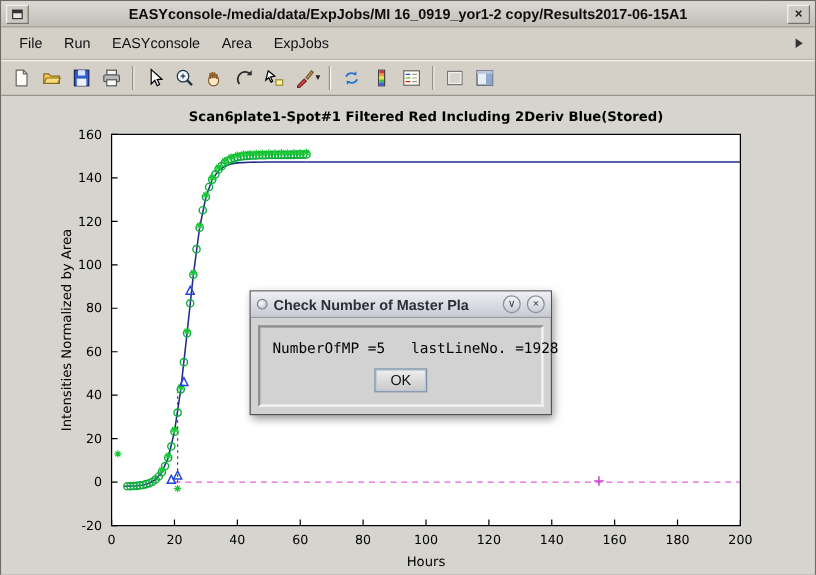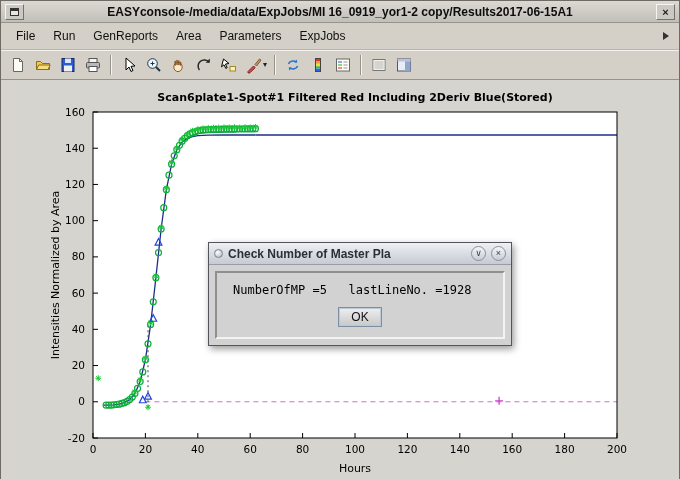--- a/index.html
+++ b/index.html
@@ -15,27 +15,27 @@
   .menu-arrow{margin-left:auto;width:0;height:0;border-left:6px solid #333;border-top:4px solid transparent;border-bottom:4px solid transparent;margin-right:4px}
   .toolbar{flex:0 0 30px;display:flex;align-items:center;padding:0 5px;gap:1px;background:#d4d0c8;border-bottom:1px solid #96928c;box-shadow:inset 0 1px 0 #f3f1ee}
   .tbtn{width:24px;height:24px;display:flex;align-items:center;justify-content:center;border:1px solid transparent}
   .tsep{width:2px;height:20px;border-left:1px solid #96928c;border-right:1px solid #f6f4f1;margin:0 4px}
   .caret{font-size:8px;color:#222;margin-left:-4px;margin-right:2px}
   .figure{flex:1;background:#d6d4cf;position:relative}
   .figure svg.plot{display:block;width:100%;height:100%}
   svg.plot text{font-family:"DejaVu Sans",sans-serif;font-size:10.5px;fill:#000}
   svg.plot text.title{font-size:11px;font-weight:bold}
   svg.plot text.axlabel{font-size:11px}
-  .dialog{position:absolute;left:207px;top:162px;width:304px;background:#d2d2d2;border:1px solid #54545c;box-shadow:2px 3px 7px rgba(0,0,0,.4);z-index:5}
+  .dialog{position:absolute;left:207px;top:162px;width:252px;background:#d2d2d2;border:1px solid #54545c;box-shadow:2px 3px 7px rgba(0,0,0,.4);z-index:5}
   .dlg-title{height:22px;background:linear-gradient(#eef0f5,#c7cad2);border-bottom:1px solid #999ca6;display:flex;align-items:center;gap:5px;padding:0 5px}
   .dlg-icon{width:9px;height:9px;border:1px solid #7d818c;border-radius:50%;background:radial-gradient(circle at 35% 35%,#ffffff,#aeb2bc)}
   .dlg-title-text{flex:1;font-size:12px;font-weight:bold;color:#2b2f38;white-space:nowrap;overflow:hidden}
   .dlg-btn{width:15px;height:15px;border:1px solid #8a8e99;border-radius:50%;background:linear-gradient(#f5f6f9,#c8ccd6);font-size:9px;line-height:13px;text-align:center;color:#3a3e48;cursor:default}
   .dlg-body{padding:6px}
-  .dlg-inset{border:2px solid;border-color:#8f8f8f #f3f3f3 #f3f3f3 #8f8f8f;padding:10px 16px 8px}
+  .dlg-inset{border:2px solid;border-color:#8f8f8f #f3f3f3 #f3f3f3 #8f8f8f;padding:10px 10px 8px}
   .dlg-text{font-family:"DejaVu Sans Mono",monospace;font-size:12px;color:#000;white-space:pre;margin-bottom:10px}
   .ok-btn{display:block;margin:2px auto;min-width:44px;height:20px;background:linear-gradient(#efefef,#c8c8c8);border:1px solid #7b8fa5;box-shadow:inset 0 0 0 1px #bcc8d6;font-size:12px;color:#111;font-family:"Liberation Sans",sans-serif}
 </style>
 </head>
 <body>
 
 <div class="window">
 
   <div class="titlebar">
     <div class="win-btn">
@@ -43,23 +43,22 @@
     </div>
     <div class="title-text">EASYconsole-/media/data/ExpJobs/MI 16_0919_yor1-2 copy/Results2017-06-15A1</div>
     <div class="win-btn">
       <span>×</span>
     </div>
   </div>
 
   <div class="menubar">
     <span class="menu-item">File</span>
     <span class="menu-item">Run</span>
-    <span class="menu-item">GenReports</span>
+    <span class="menu-item">EASYconsole</span>
     <span class="menu-item">Area</span>
-    <span class="menu-item">Parameters</span>
     <span class="menu-item">ExpJobs</span>
     <span class="menu-arrow"></span>
   </div>
 
   <div class="toolbar">
     <div class="tbtn">
       <svg width="18" height="18" viewBox="0 0 18 18">
           <path d="M4.5 2.5h6l3 3v10h-9z" fill="#fdfdf5" stroke="#666"></path>
           <path d="M10.5 2.5v3h3" fill="none" stroke="#666"></path>
         </svg>

